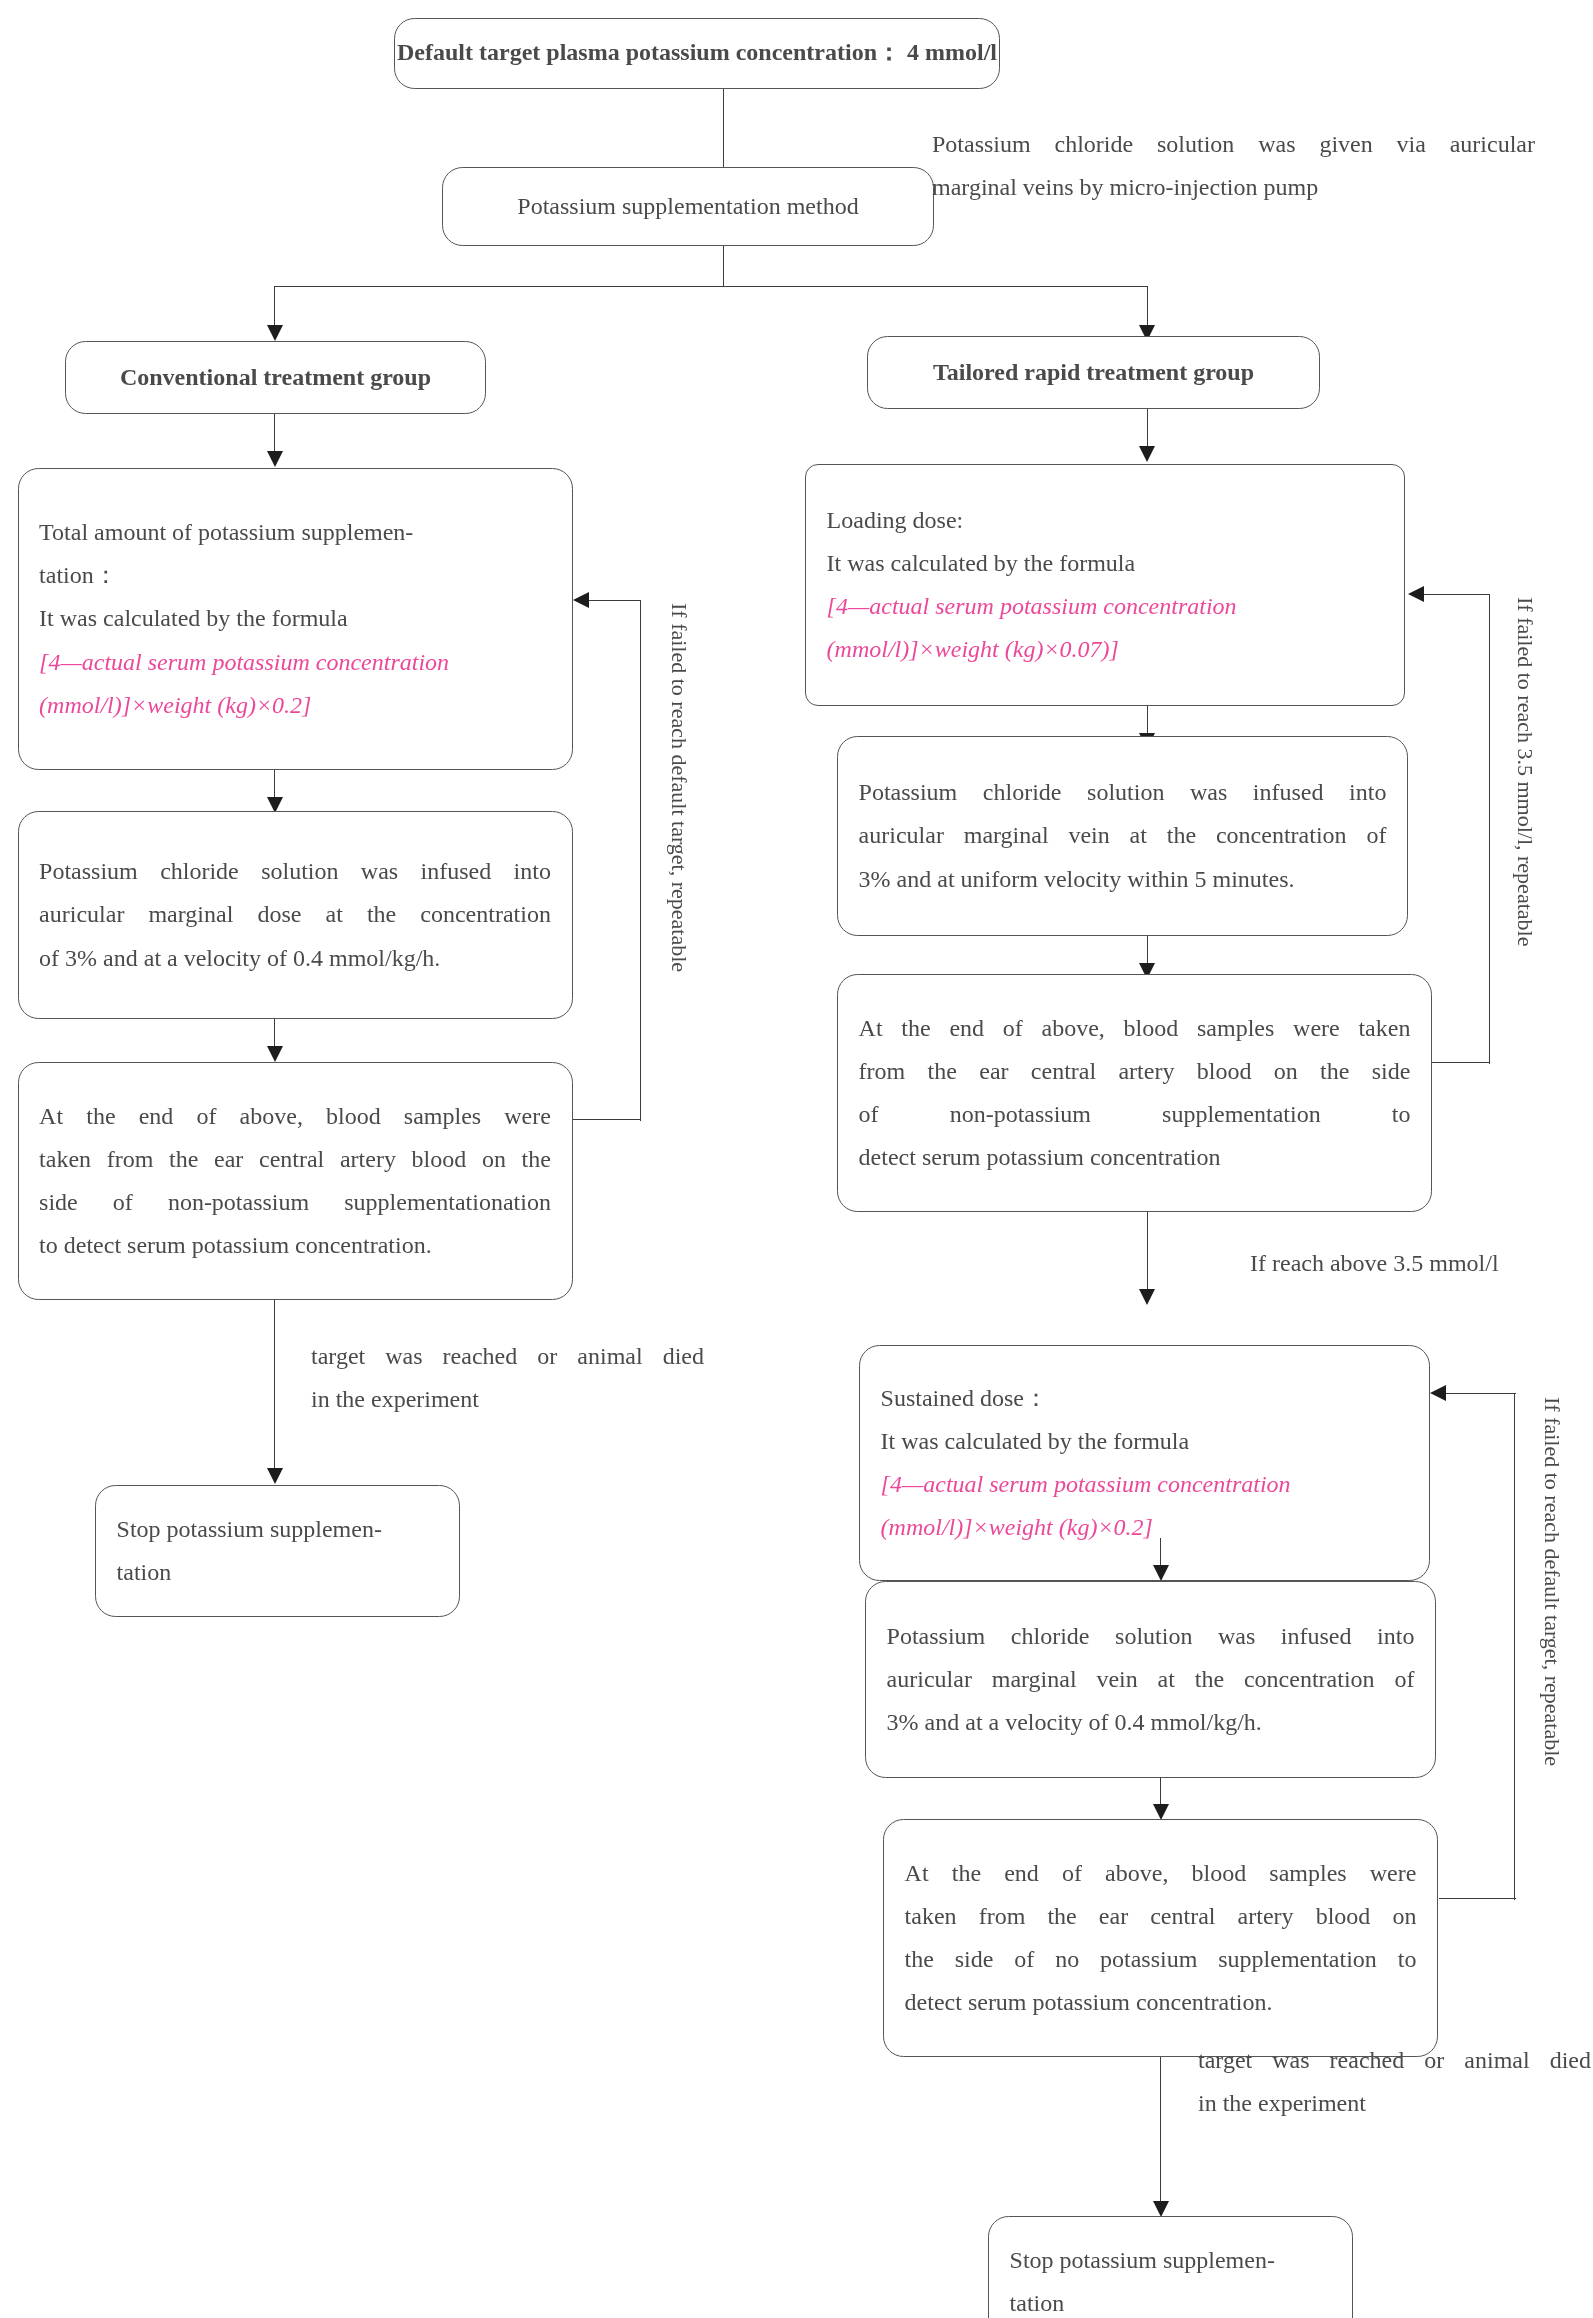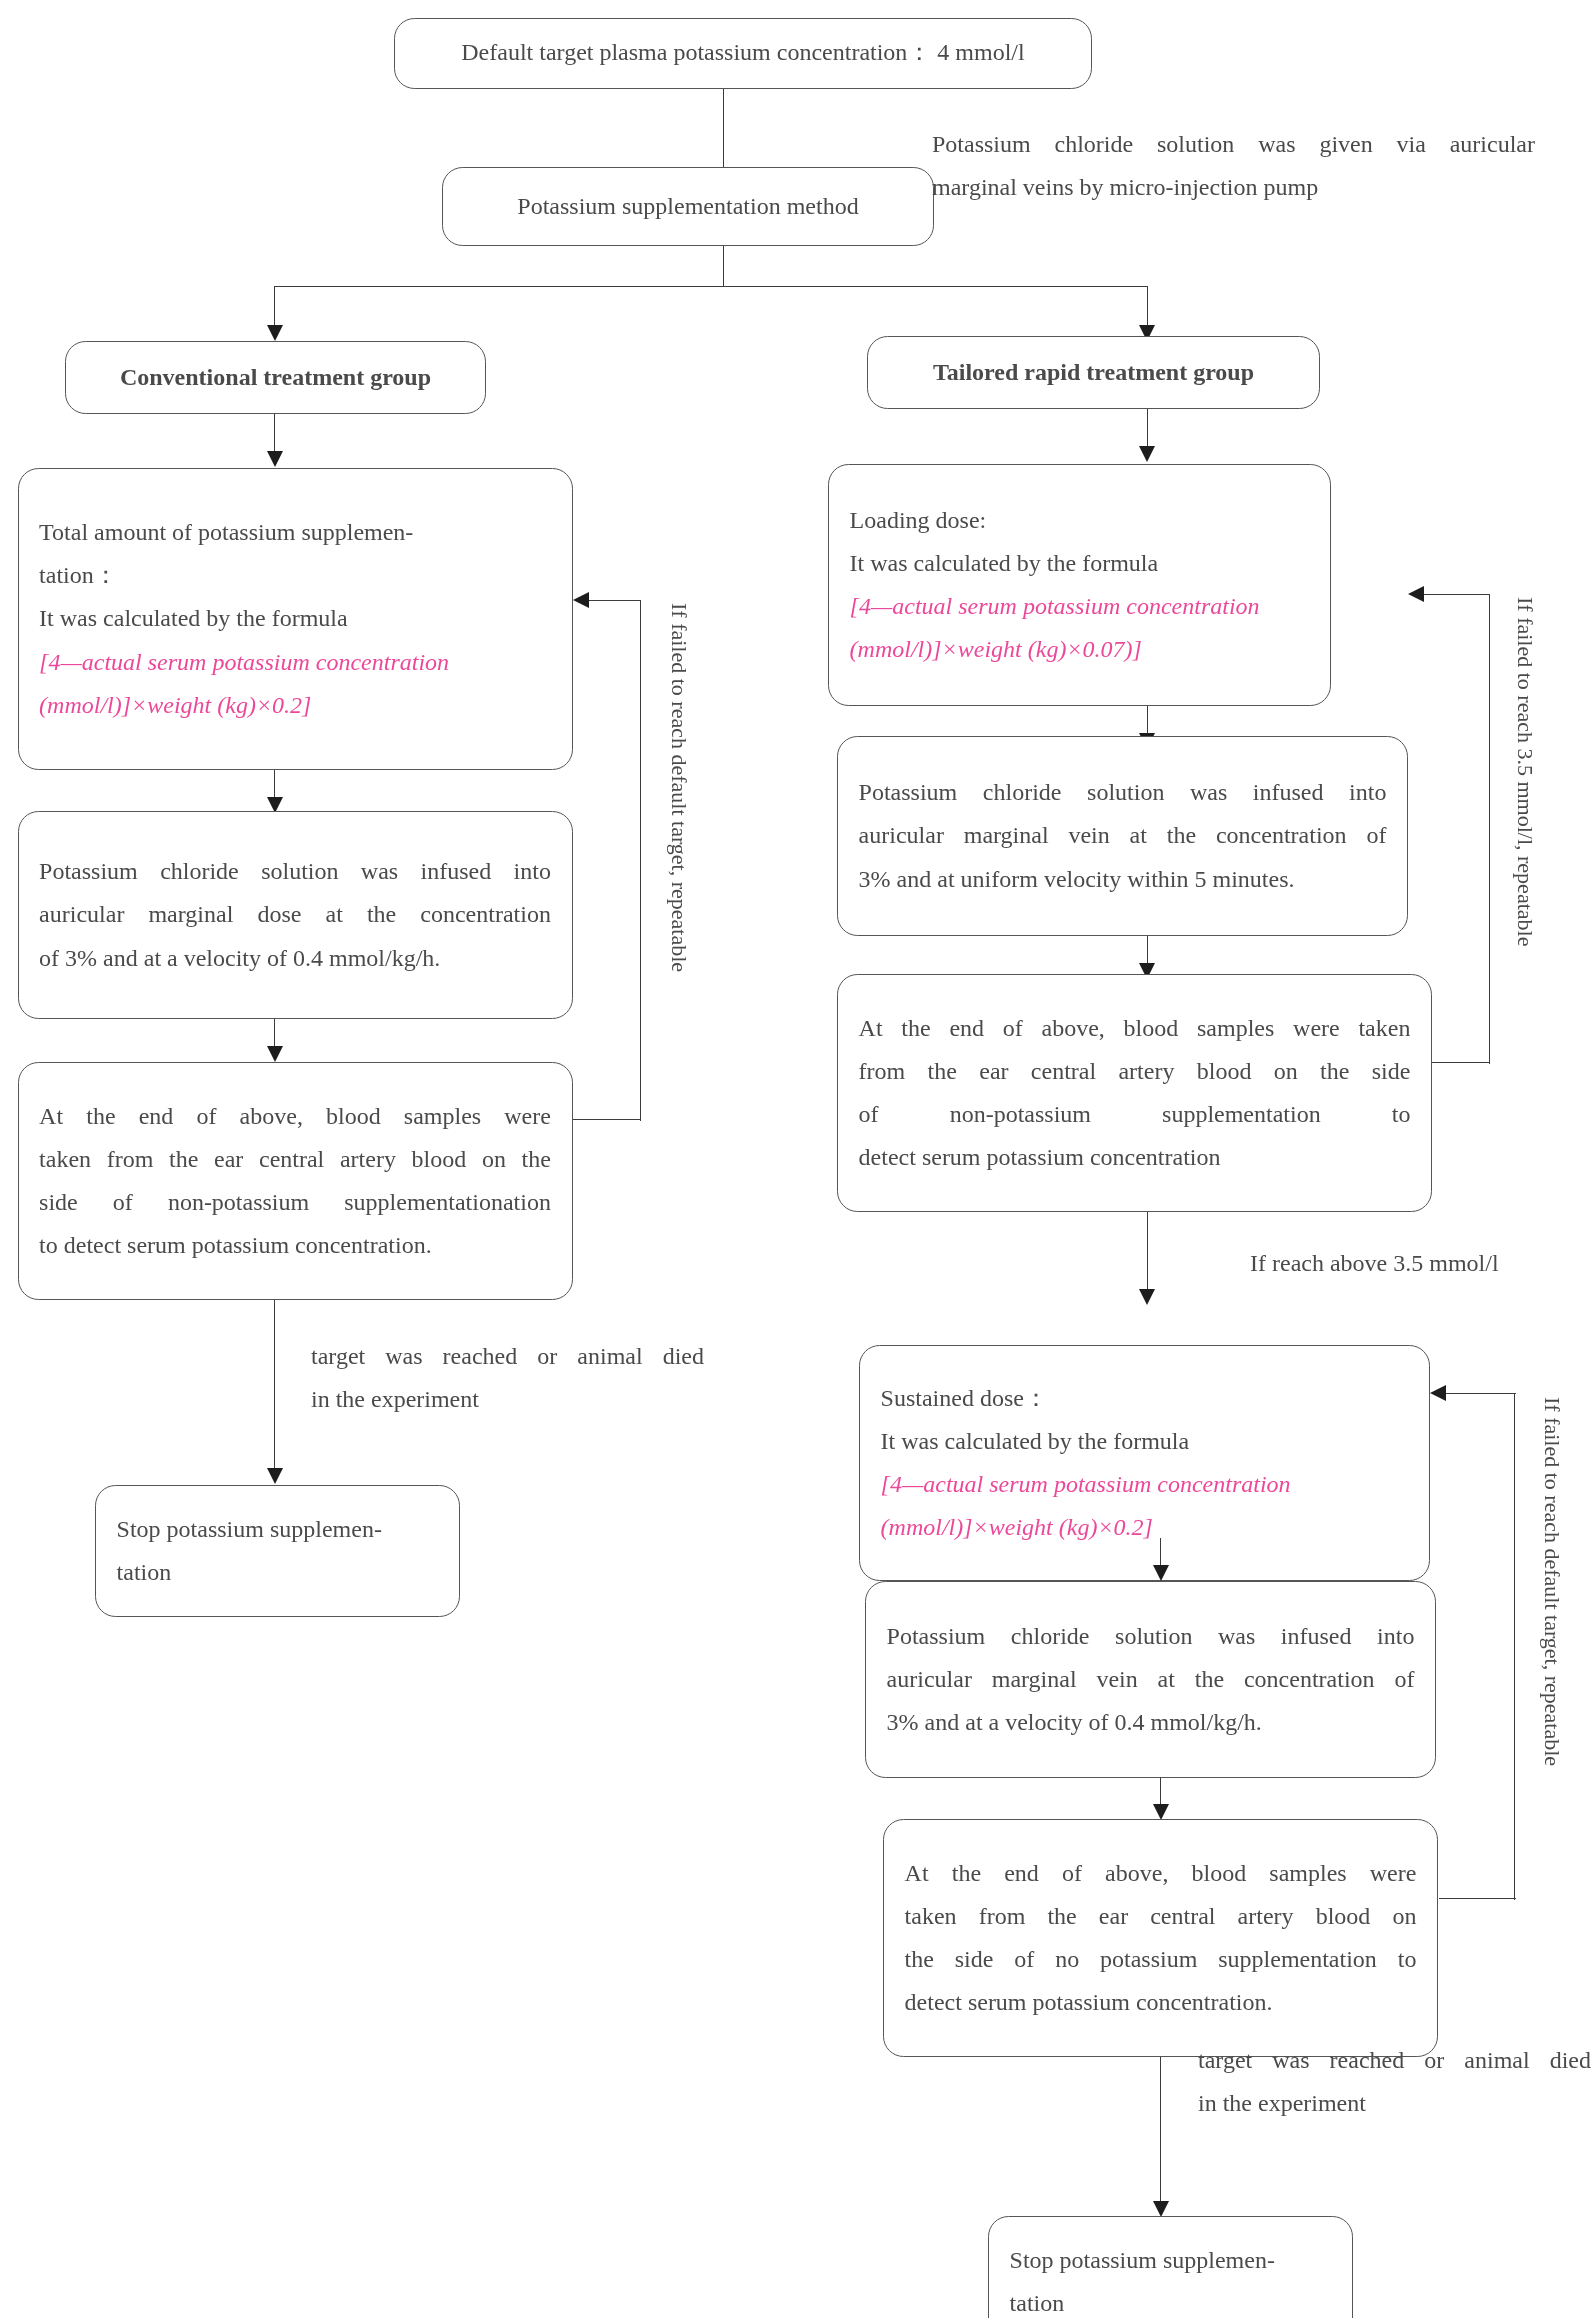--- a/index.html
+++ b/index.html
@@ -96,21 +96,21 @@
     border-top:8px solid transparent;
     border-bottom:8px solid transparent;
     border-right:16px solid #1d1d1d;
   }
 </style>
 </head>
 <body>
 
 <div id="canvas">
 
-  <div class="node center" style="left:394px;top:17.5px;width:698px;height:71px;">
+  <div class="node center" style="left:394px;top:17.5px;width:606px;height:71px;font-weight:bold;">
     <div class="ln">Default target plasma potassium concentration：   4 mmol/l</div>
   </div>
 
   <div class="vline" style="left:723px;top:89px;height:87px;"></div>
 
   <div class="node center" style="left:442px;top:167px;width:492px;height:79px;">
     <div class="ln">Potassium supplementation method</div>
   </div>
 
   <div class="freetext justify" style="left:932px;top:123px;width:603px;">
@@ -179,21 +179,21 @@
     <div class="ln">tation</div>
   </div>
 
   <div class="node center" style="left:867px;top:336px;width:453px;height:73px;">
     <div class="ln bold">Tailored rapid treatment group</div>
   </div>
 
   <div class="vline" style="left:1147px;top:409px;height:41px;"></div>
   <div class="arrow-down" style="left:1139px;top:446px;"></div>
 
-  <div class="node justify" style="left:828px;top:464px;width:503px;height:242px;">
+  <div class="node justify" style="left:805px;top:464px;width:600px;height:242px;border-radius:13px;">
     <div class="ln last">Loading dose:</div>
     <div class="ln last">It was calculated by the formula</div>
     <div class="ln bolditalic last">[4—actual serum potassium concentration</div>
     <div class="ln bolditalic last">(mmol/l)]×weight (kg)×0.07)]</div>
   </div>
 
   <div class="vline" style="left:1147px;top:706px;height:33px;"></div>
   <div class="arrow-down" style="left:1139px;top:733px;"></div>
 
   <div class="node justify" style="left:837px;top:736px;width:571px;height:200px;">

